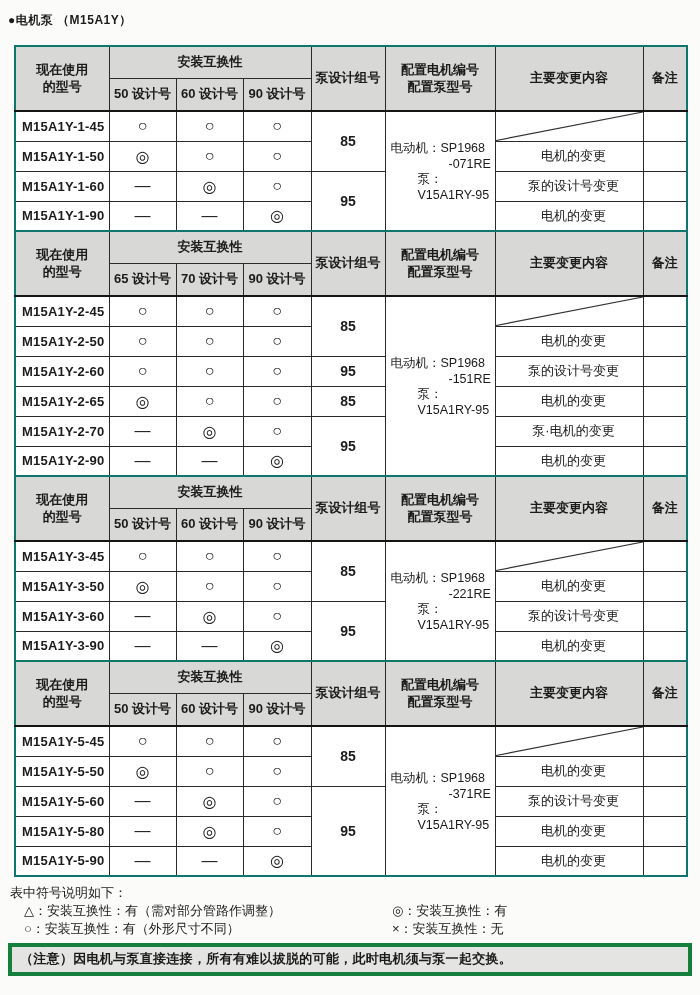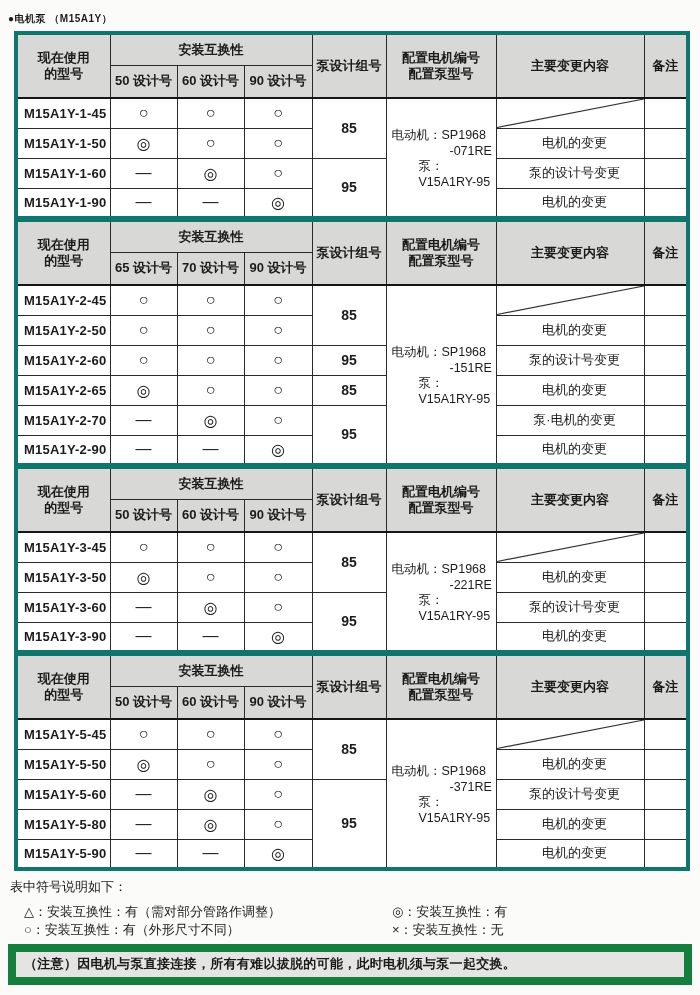--- a/index.html
+++ b/index.html
@@ -4,26 +4,26 @@
 <style>
   * { margin:0; padding:0; box-sizing:border-box; }
   html,body { width:700px; background:#fbfbfa; color:#1b1b1b;
     font-family:"Liberation Sans","DejaVu Sans",sans-serif; }
   body { height:995px; position:relative; }
 
   .pagewrap { padding:5px 8px 0 8px; }
 
   .title-box { border:2px solid #1a1a1a; border-bottom:4px solid #1a1a1a;
     padding:2px 10px 3px 10px; font-size:16px; font-weight:bold; letter-spacing:1px; }
-  .subtitle { font-size:10px; font-weight:bold; margin:7px 0 5px 0; letter-spacing:0.5px; }
+  .subtitle { font-size:12px; font-weight:bold; margin:7px 0 16px 0; letter-spacing:0.5px; }
 
   table.ctable { table-layout:fixed; width:672px; border-collapse:collapse;
     margin-left:6px; background:#fff; }
   table.ctable + table.ctable { margin-top:-2px; }
-  .ctable { border:4px solid #0f766e; }
+  .ctable { border:2px solid #0f766e; }
   .ctable th, .ctable td { border:1px solid #2a2a2a; overflow:hidden; }
 
   .ctable thead th { background:#d8d8d6; font-size:13px; font-weight:bold;
     text-align:center; vertical-align:middle; line-height:1.25; }
   .ctable thead tr.h1 { height:32px; }
   .ctable thead tr.h2 { height:33px; }
   .ctable thead th { border-bottom:2px solid #151515; }
   .ctable thead th.compat-h { border-bottom:1px solid #2a2a2a; }
   .pre { white-space:pre-line; }
 
@@ -34,25 +34,25 @@
   td.group { text-align:center; font-size:14px; font-weight:bold; }
   td.config { font-size:12.5px; text-align:left; vertical-align:middle; padding:2px 2px 2px 5px; }
   .cfg-line2 { padding-left:58px; }
   .cfg-line3 { padding-left:27px; }
   td.change { font-size:13px; text-align:center; padding-left:9px; vertical-align:middle; }
   td.diagcell { position:relative; padding:0; }
   td.diagcell svg { position:absolute; left:0; top:0; width:100%; height:100%; display:block; }
   td.remark { background:#fff; }
 
   .legend { margin:7px 0 0 2px; font-size:13px; line-height:17px; }
-  .legend-head { margin-bottom:8px; }
+  .legend-head { margin-bottom:1px; }
   .legend-grid { display:grid; grid-template-columns:368px auto; padding-left:14px; row-gap:1px; }
   .legend-grid span { display:block; }
 
-  .note-box { margin:6px 0 0 0; border:8px solid #15803d; background:#e4e4e2;
+  .note-box { margin:6px 0 0 0; border:4px solid #15803d; background:#e4e4e2;
     font-size:13px; font-weight:bold; padding:3px 8px 4px 8px; letter-spacing:0.3px; }
 </style>
 </head>
 <body>
 
 <div class="pagewrap">
 
   <div class="subtitle">●电机泵 （M15A1Y）</div>
 
   <table class="ctable">

